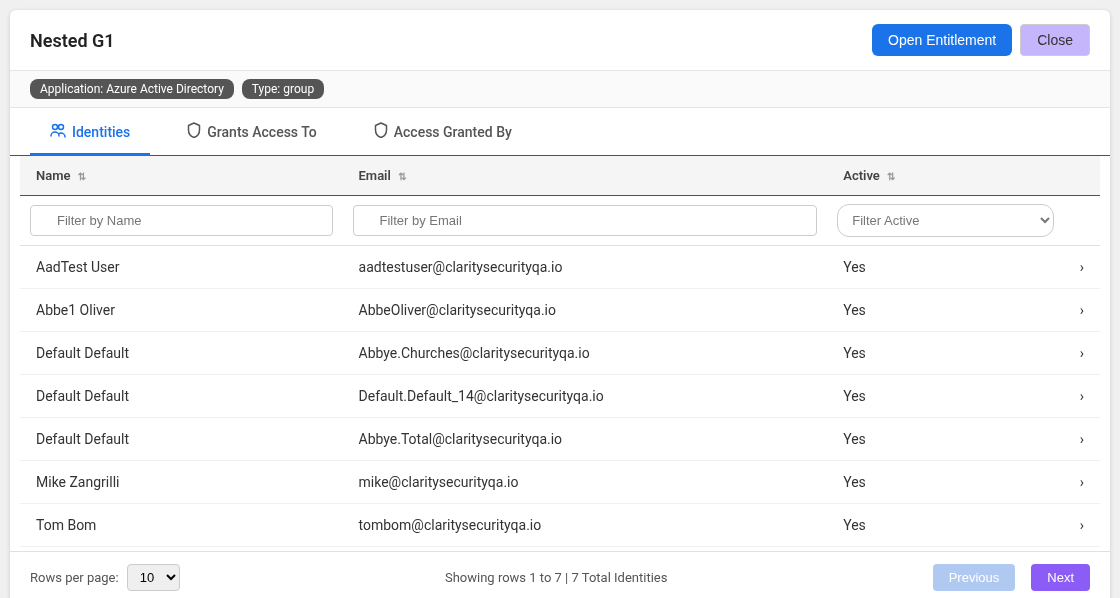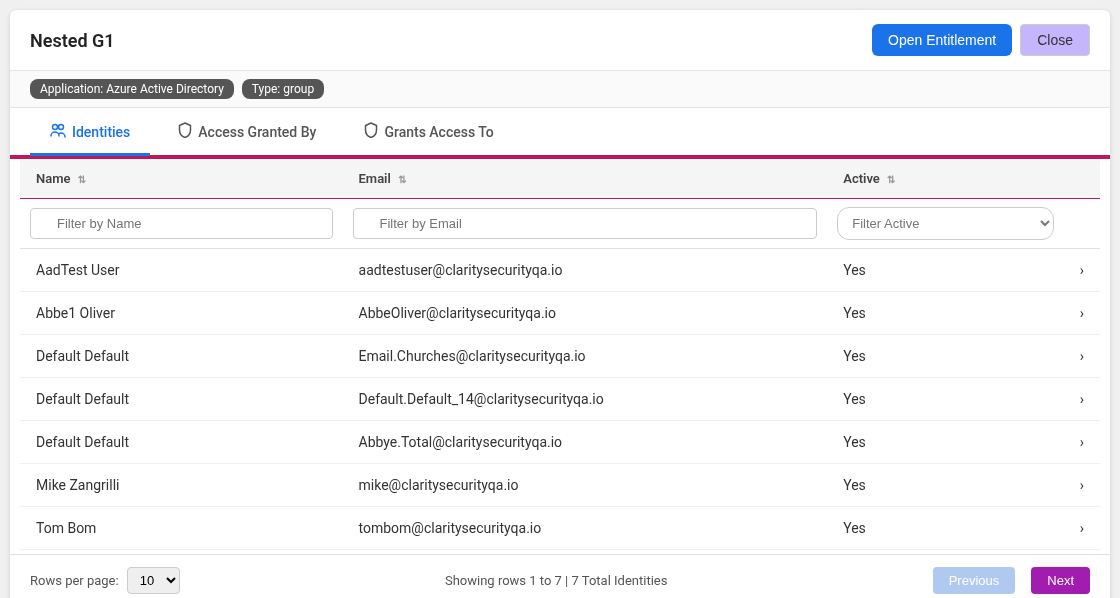--- a/index.html
+++ b/index.html
@@ -64,22 +64,22 @@
     .tag {
       background: #555;
       color: #fff;
       border-radius: 8px;
       padding: 3px 10px;
       font-size: 12px;
     }
     .tabs {
       display: flex;
       padding: 0 20px;
-      border-bottom: 4px solid #be185d;
-      gap: 8px;
+      border-bottom: 1px solid #be185d;
+      gap: 17px;
     }
     .tab {
       display: flex;
       align-items: center;
       gap: 6px;
       padding: 14px 20px 12px 20px;
       cursor: pointer;
       font-size: 14px;
       color: #555;
       border-bottom: 3px solid transparent;
@@ -189,21 +189,21 @@
       border-radius: 4px;
       border: none;
       font-size: 13px;
       cursor: pointer;
     }
     .btn-prev {
       background: #b0c9f0;
       color: #fff;
     }
     .btn-next {
-      background: #a21caf;
+      background: #8b5cf6;
       color: #fff;
     }
     .col-name { width: 30%; }
     .col-email { width: 45%; }
     .col-active { width: 22%; }
     .col-arrow { width: 3%; }
   </style>
 </head>
 <body>
 
@@ -233,29 +233,29 @@
         </svg>
       </span>
       <span>Identities</span>
     </div>
     <div class="tab">
       <span style="color:#555;">
         <svg width="14" height="16" viewBox="0 0 14 16" fill="none" xmlns="http://www.w3.org/2000/svg">
           <path d="M7 1L1.5 3.5V8C1.5 11.5 4 14.5 7 15.5C10 14.5 12.5 11.5 12.5 8V3.5L7 1Z" stroke="#555" stroke-width="1.5" stroke-linejoin="round"></path>
         </svg>
       </span>
-      <span>Access Granted By</span>
+      <span>Grants Access To</span>
     </div>
     <div class="tab">
       <span style="color:#555;">
         <svg width="14" height="16" viewBox="0 0 14 16" fill="none" xmlns="http://www.w3.org/2000/svg">
           <path d="M7 1L1.5 3.5V8C1.5 11.5 4 14.5 7 15.5C10 14.5 12.5 11.5 12.5 8V3.5L7 1Z" stroke="#555" stroke-width="1.5" stroke-linejoin="round"></path>
         </svg>
       </span>
-      <span>Grants Access To</span>
+      <span>Access Granted By</span>
     </div>
   </div>
 
   <div class="table-container">
     <table>
       <thead>
         <tr>
           <th class="col-name">
             <span>Name</span>
             <span class="sort-icon">⇅</span>
@@ -296,21 +296,21 @@
           <td class="chevron-cell">›</td>
         </tr>
         <tr id="data-row-1" class="data-row">
           <td>Abbe1 Oliver</td>
           <td>AbbeOliver@claritysecurityqa.io</td>
           <td>Yes</td>
           <td class="chevron-cell">›</td>
         </tr>
         <tr id="data-row-2" class="data-row">
           <td>Default Default</td>
-          <td>Email.Churches@claritysecurityqa.io</td>
+          <td>Abbye.Churches@claritysecurityqa.io</td>
           <td>Yes</td>
           <td class="chevron-cell">›</td>
         </tr>
         <tr id="data-row-3" class="data-row">
           <td>Default Default</td>
           <td>Default.Default_14@claritysecurityqa.io</td>
           <td>Yes</td>
           <td class="chevron-cell">›</td>
         </tr>
         <tr id="data-row-4" class="data-row">

